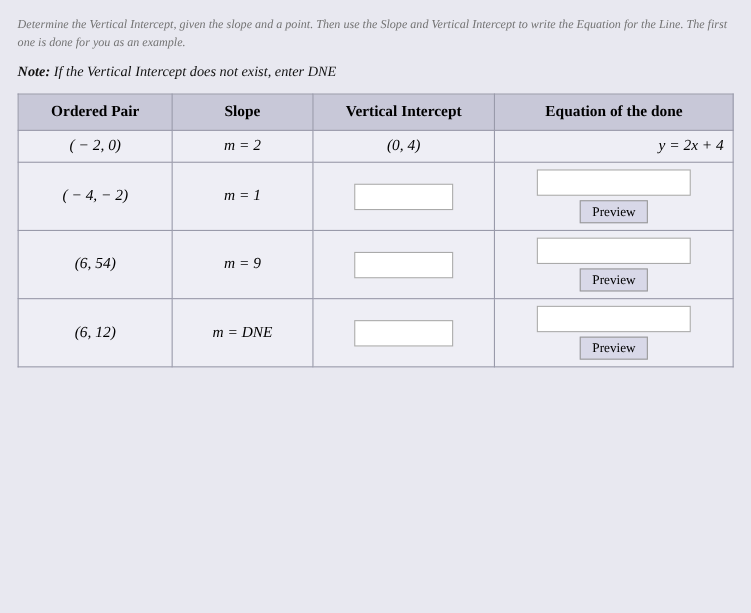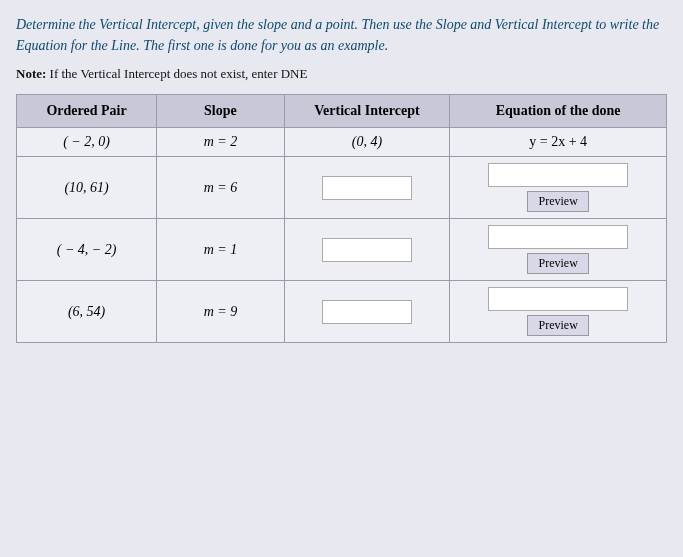--- a/index.html
+++ b/index.html
@@ -9,26 +9,27 @@
       width: 683px;
       min-height: 557px;
       padding: 0;
     }
     .outer {
       background: #e8e8f0;
       padding: 14px 16px 14px 16px;
     }
     .instructions {
       font-style: italic;
-      font-size: 14px;
+      font-size: 11px;
       line-height: 1.5;
-      color: #0c4a6e;
+      color: #737373;
       margin-bottom: 10px;
     }
     .note {
+      font-style: italic;
       font-size: 13px;
       color: #111;
       margin-bottom: 12px;
     }
     .note b {
       font-weight: bold;
     }
     table {
       width: 100%;
       border-collapse: collapse;
@@ -61,20 +62,22 @@
       min-width: 130px;
       margin-top: 28px;
     }
     td.eq {
       min-width: 170px;
     }
     .example-vi {
       font-style: italic;
     }
     .example-eq {
+      font-style: italic;
+      text-align: right;
     }
     .input-short {
       width: 90px;
       height: 24px;
       border: 1.5px solid #aaa;
       background: #fff;
       font-size: 13px;
       padding: 2px 4px;
     }
     .eq-cell-wrapper {
@@ -122,33 +125,20 @@
     </thead>
     <tbody>
 
       <tr>
         <td class="ordered-pair math">( − 2, 0)</td>
         <td class="slope math">m = 2</td>
         <td class="vi example-vi">(0, 4)</td>
         <td class="eq example-eq">y = 2x + 4</td>
       </tr>
 
-      <tr>
-        <td class="ordered-pair math">(10, 61)</td>
-        <td class="slope math">m = 6</td>
-        <td class="vi">
-          <input class="input-short" type="text" style="">
-        </td>
-        <td class="eq">
-          <div class="eq-cell-wrapper">
-            <input class="input-long" type="text" style="">
-            <button class="preview-btn">Preview</button>
-          </div>
-        </td>
-      </tr>
 
 
       <tr>
         <td class="ordered-pair math">( − 4, − 2)</td>
         <td class="slope math">m = 1</td>
         <td class="vi">
           <input class="input-short" type="text" style="">
         </td>
         <td class="eq">
           <div class="eq-cell-wrapper">
@@ -165,15 +155,28 @@
           <input class="input-short" type="text" style="">
         </td>
         <td class="eq">
           <div class="eq-cell-wrapper">
             <input class="input-long" type="text" style="">
             <button class="preview-btn">Preview</button>
           </div>
         </td>
       </tr>
 
+      <tr>
+        <td class="ordered-pair math">(6, 12)</td>
+        <td class="slope math">m = DNE</td>
+        <td class="vi">
+          <input class="input-short" type="text" style="">
+        </td>
+        <td class="eq">
+          <div class="eq-cell-wrapper">
+            <input class="input-long" type="text" style="">
+            <button class="preview-btn">Preview</button>
+          </div>
+        </td>
+      </tr>
     </tbody>
   </table>
 </div>
 
 </body></html>

